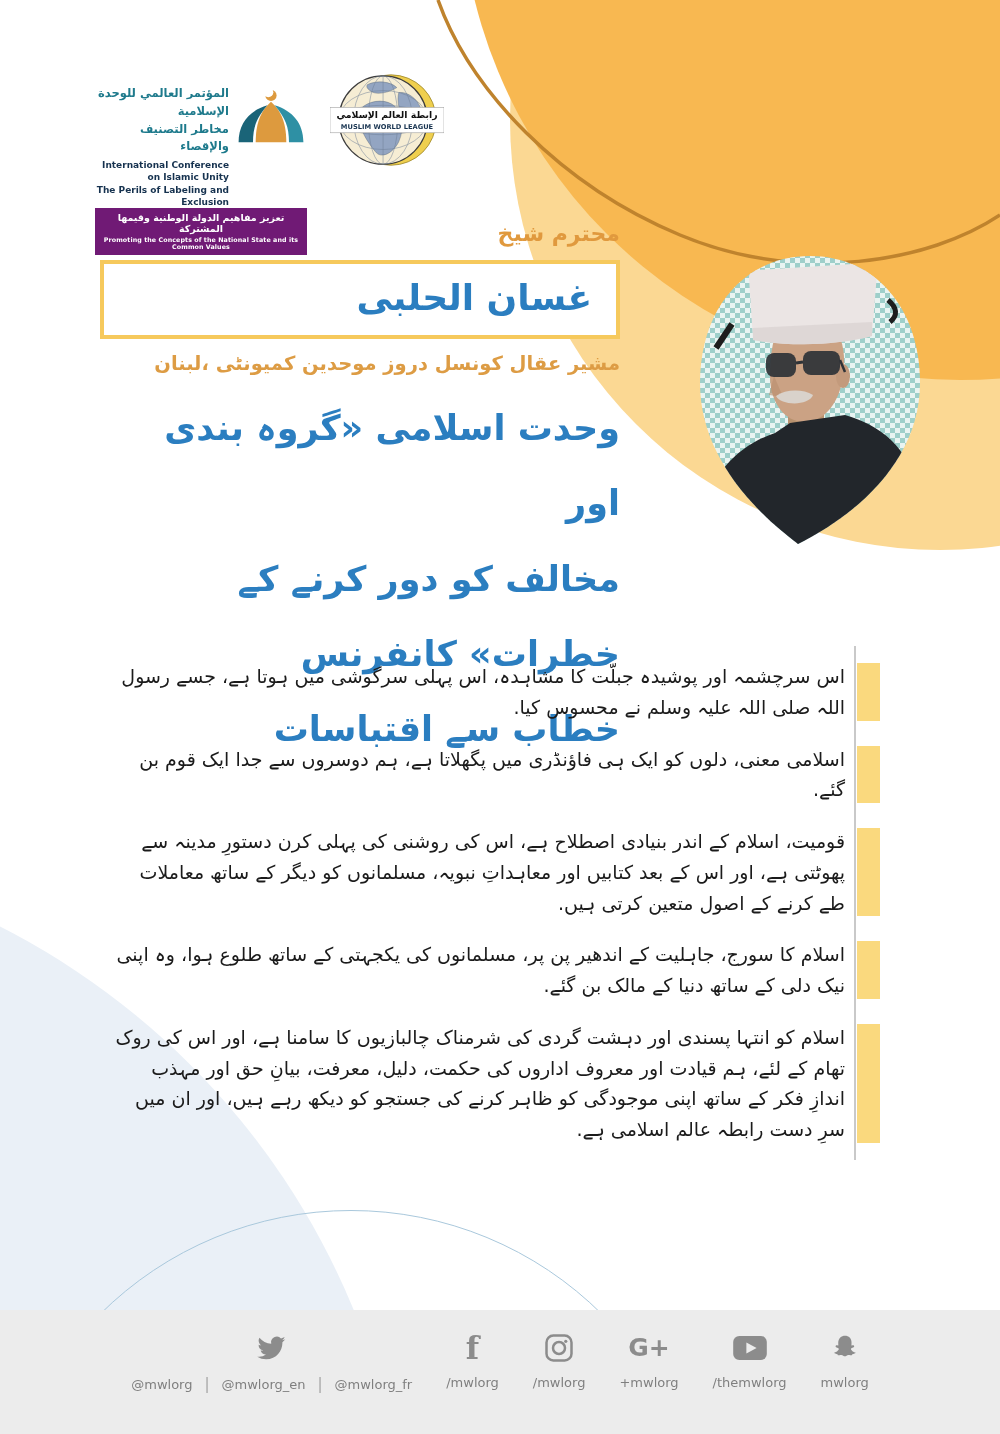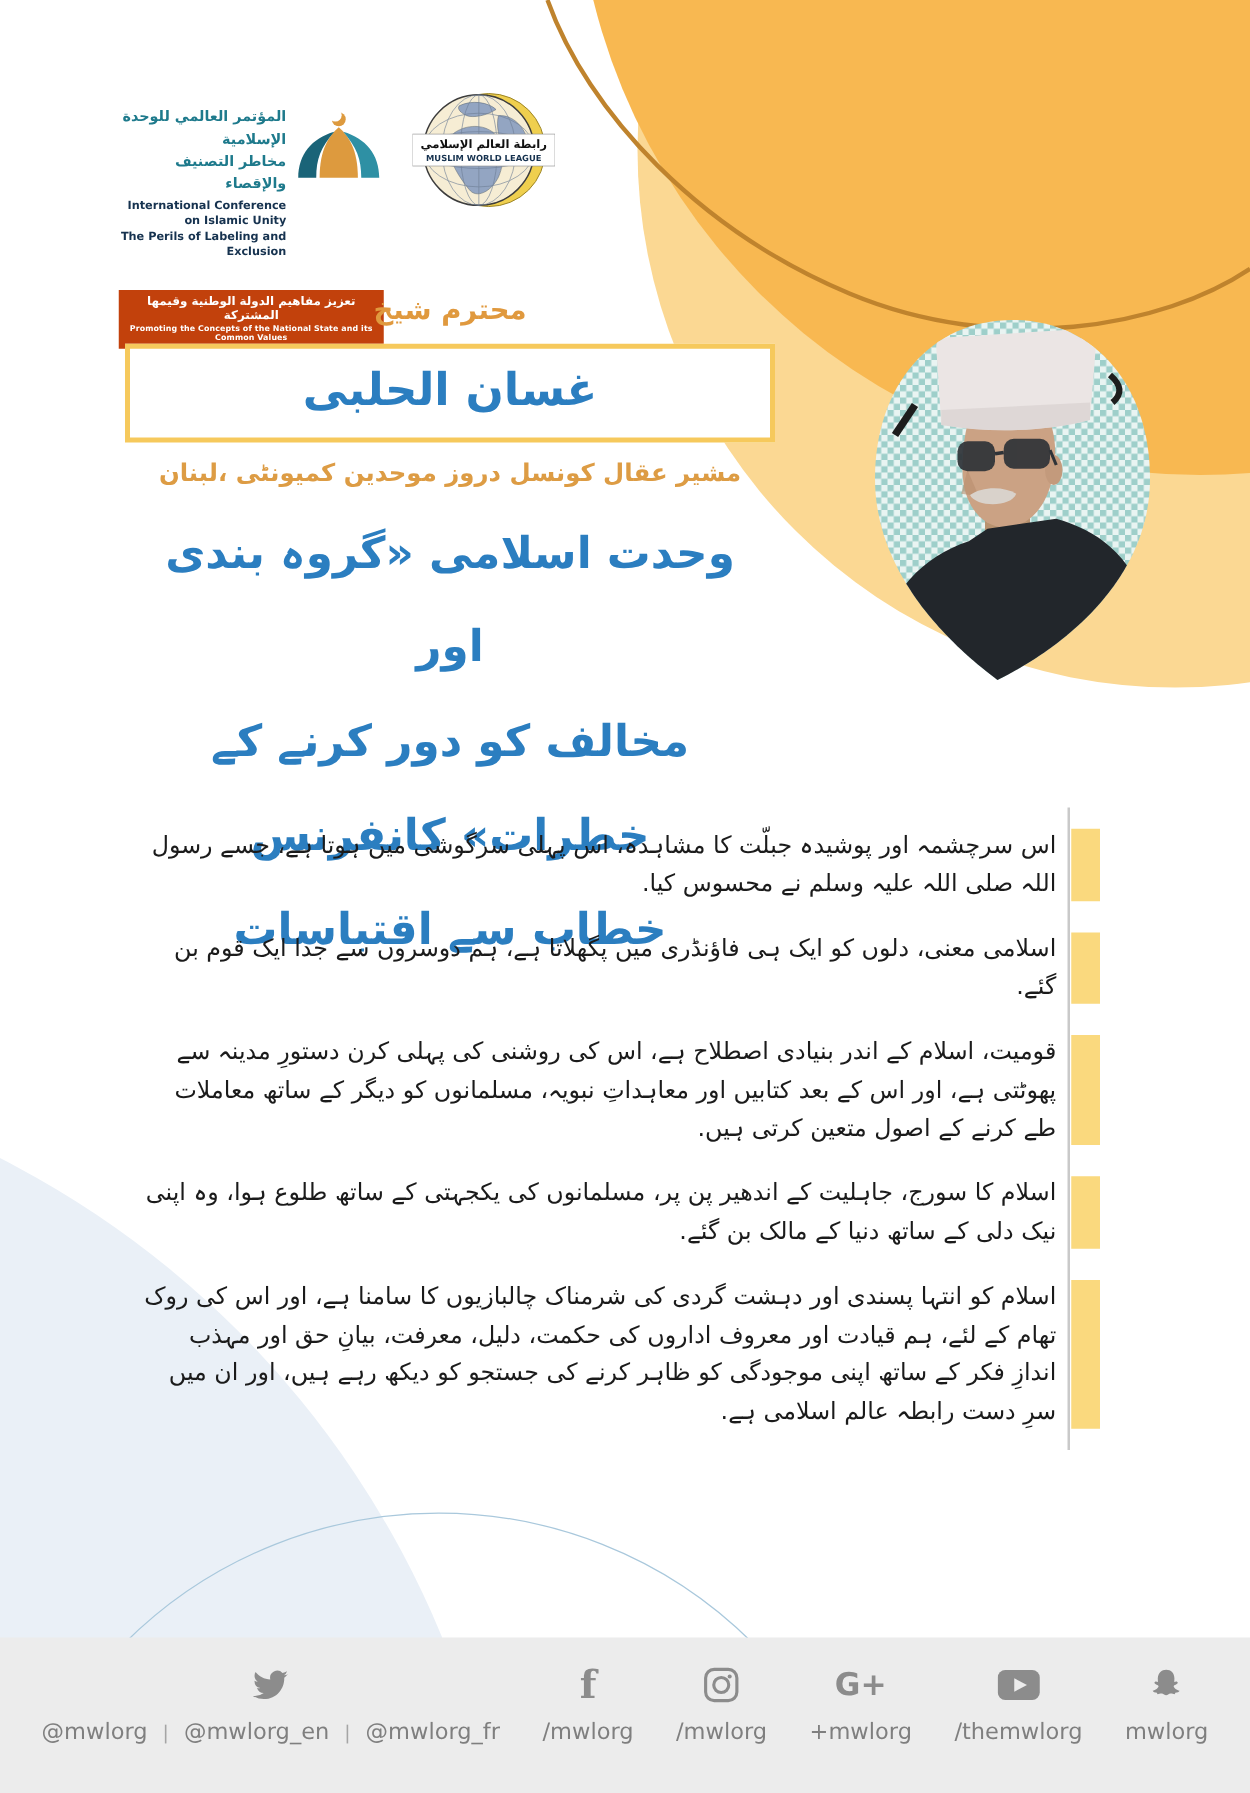--- a/index.html
+++ b/index.html
@@ -12,45 +12,45 @@
   .arc-line{position:absolute;left:0;top:0;z-index:1;pointer-events:none;}
   .blob-bottomleft{width:1500px;height:1500px;background:#EAF0F7;left:-1090px;top:845px;z-index:0;}
   .circle-outline{position:absolute;width:710px;height:710px;border-radius:50%;
         border:1.5px solid #A9C8DC;left:-5px;top:1210px;z-index:0;background:transparent;}
   
   .conf-logo{position:absolute;left:95px;top:85px;width:212px;z-index:3;}
   .conf-top{display:flex;flex-direction:row;align-items:flex-start;gap:6px;}
   .conf-text{width:134px;}
   .conf-ar{color:#1E7A8C;font-weight:bold;font-size:11.5px;line-height:1.55;text-align:right;direction:rtl;}
   .conf-en{color:#16324F;font-weight:bold;font-size:9px;line-height:1.35;text-align:right;margin-top:3px;}
-  .conf-banner{margin-top:24px;background:#c2410c;color:#fff;text-align:center;padding:4px 3px 5px;}
+  .conf-banner{margin-top:0;background:#701a75;color:#fff;text-align:center;padding:4px 3px 5px;}
   .conf-banner .b-ar{font-size:9.5px;font-weight:bold;direction:rtl;}
   .conf-banner .b-en{font-size:6.3px;font-weight:bold;margin-top:2px;letter-spacing:.1px;}
   
   .mwl-logo{position:absolute;left:330px;top:70px;z-index:3;}
   
-  .header-block{position:absolute;left:100px;top:236px;width:520px;text-align:center;z-index:3;direction:rtl;}
+  .header-block{position:absolute;left:100px;top:221px;width:520px;z-index:3;direction:rtl;}
   .kicker{font-size:22px;font-weight:bold;color:#E0993E;}
   .name-box{border:4px solid #F6C95C;background:#fff;margin-top:14px;padding:13px 24px 17px;}
   .speaker-name{font-size:36px;font-weight:bold;color:#2B7EC0;}
   .speaker-role{margin-top:13px;font-size:19.5px;font-weight:bold;color:#DD9C44;}
   .big-title{margin-top:16px;color:#2B7EC0;font-weight:bold;font-size:35px;line-height:2.15;}
   
   .photo{position:absolute;left:688px;top:248px;z-index:2;}
   
   .quotes{position:absolute;left:115px;top:642px;width:730px;z-index:3;direction:rtl;}
   .quotes::before{content:'';position:absolute;right:-11px;top:4px;bottom:6px;width:2px;background:#C9C9C9;}
   .quote{position:relative;margin-bottom:21px;font-size:19px;line-height:1.62;color:#1b1b1b;
          text-align:right;font-weight:500;}
   .quote .bar{position:absolute;right:-35px;top:2px;bottom:2px;width:23px;background:#FAD97E;}
   
   .footer{position:absolute;left:0;right:0;bottom:0;height:124px;background:#ECECEC;z-index:5;}
   .footer-inner{display:flex;justify-content:center;align-items:flex-start;gap:34px;padding-top:22px;}
   .social{display:flex;flex-direction:column;align-items:center;gap:11px;}
-  .social .label{font-size:18px;color:#7F7F7F;white-space:nowrap;}
+  .social .label{font-size:13px;color:#7F7F7F;white-space:nowrap;}
   .handles{display:flex;gap:12px;align-items:center;}
   .pipe{color:#A5A5A5;font-size:15px;}
   .fb-glyph{font-size:31px;font-weight:bold;color:#8C8C8C;line-height:30px;font-family:"DejaVu Serif",serif;}
   .gp-glyph{font-size:25px;font-weight:bold;color:#8C8C8C;line-height:30px;}
   .icon-slot{height:32px;display:flex;align-items:center;justify-content:center;}
 </style>
 </head>
 <body>
 
 <div class="page">

